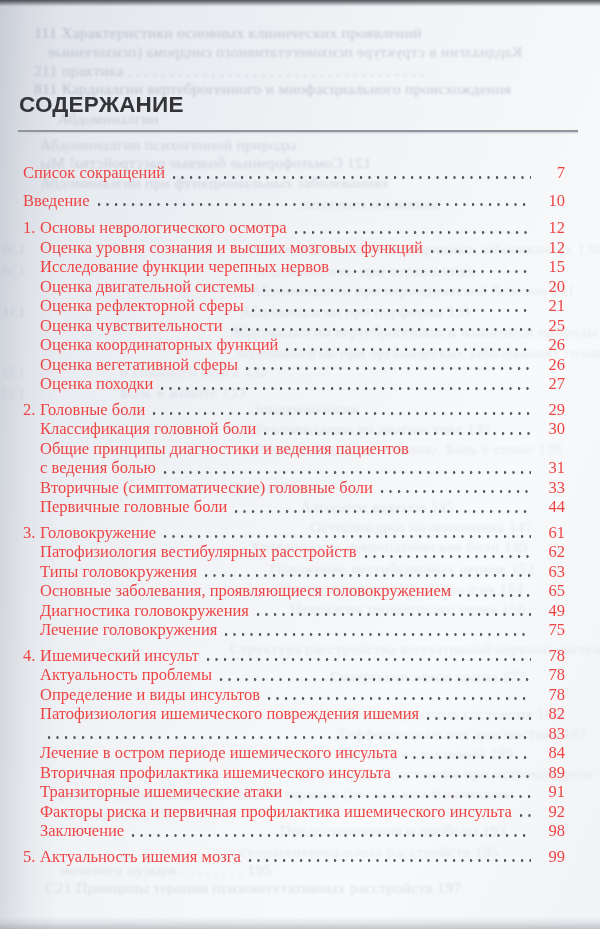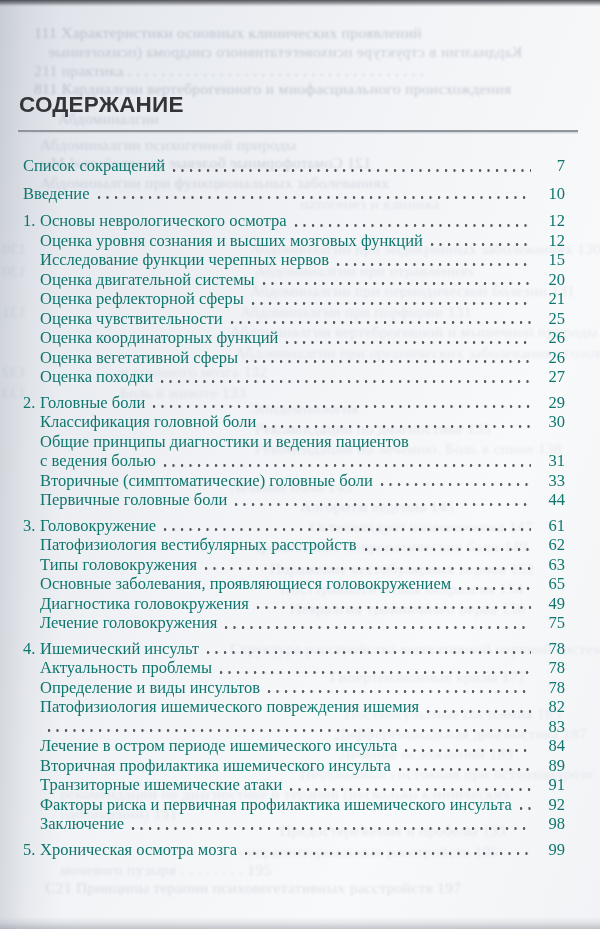--- a/index.html
+++ b/index.html
@@ -24,21 +24,21 @@
   .ghost{position:absolute;white-space:nowrap;font-size:15.5px;color:#77829b;
     filter:blur(1.1px);letter-spacing:.3px;}
   .ghost.mirrored{transform:scaleX(-1);transform-origin:center;}
   
   .title{position:absolute;left:19px;top:92px;margin:0;
     font-family:"Liberation Sans", sans-serif;font-weight:700;font-size:22.5px;
     letter-spacing:.2px;color:#333338;}
   .title-rule{position:absolute;left:18px;top:130px;width:560px;height:2px;
     background:#8f959d;box-shadow:0 1.5px 0 rgba(210,213,218,.9);}
   
-  .toc{position:absolute;left:23px;top:156px;width:542px;color:#0f766e;}
+  .toc{position:absolute;left:23px;top:163px;width:542px;color:#ef4444;}
   .toc-row{display:flex;align-items:baseline;height:19.5px;font-size:16.5px;white-space:nowrap;}
   .front-row{margin-bottom:8px;}
   .section{margin-top:6px;}
   .num{flex:0 0 17px;}
   .indent{padding-left:17px;justify-content:space-between;}
   .label{flex:0 0 auto;}
   .leader{flex:1 1 auto;min-width:0;align-self:flex-end;height:5px;margin:0 8px 3px 7px;
     background-image:radial-gradient(circle at 2px 2.5px,rgba(52,52,58,.85) 1.05px,rgba(0,0,0,0) 1.5px);
     background-size:8.5px 5px;background-repeat:repeat-x;}
   .page-num{flex:0 0 auto;min-width:26px;text-align:right;}
@@ -270,21 +270,21 @@
         </div>
         <div class="toc-row indent">
           <span class="label">Заключение</span>
           <span class="leader"></span>
           <span class="page-num">98</span>
         </div>
       </div>
       <div class="section">
         <div class="toc-row">
           <span class="num">5.</span>
-          <span class="label">Хроническая осмотра мозга</span>
+          <span class="label">Актуальность ишемия мозга</span>
           <span class="leader"></span>
           <span class="page-num">99</span>
         </div>
       </div>
     </div>
 
   <div class="scan-edge-top"></div>
   <div class="scan-edge-bottom"></div>
 </div>
 

